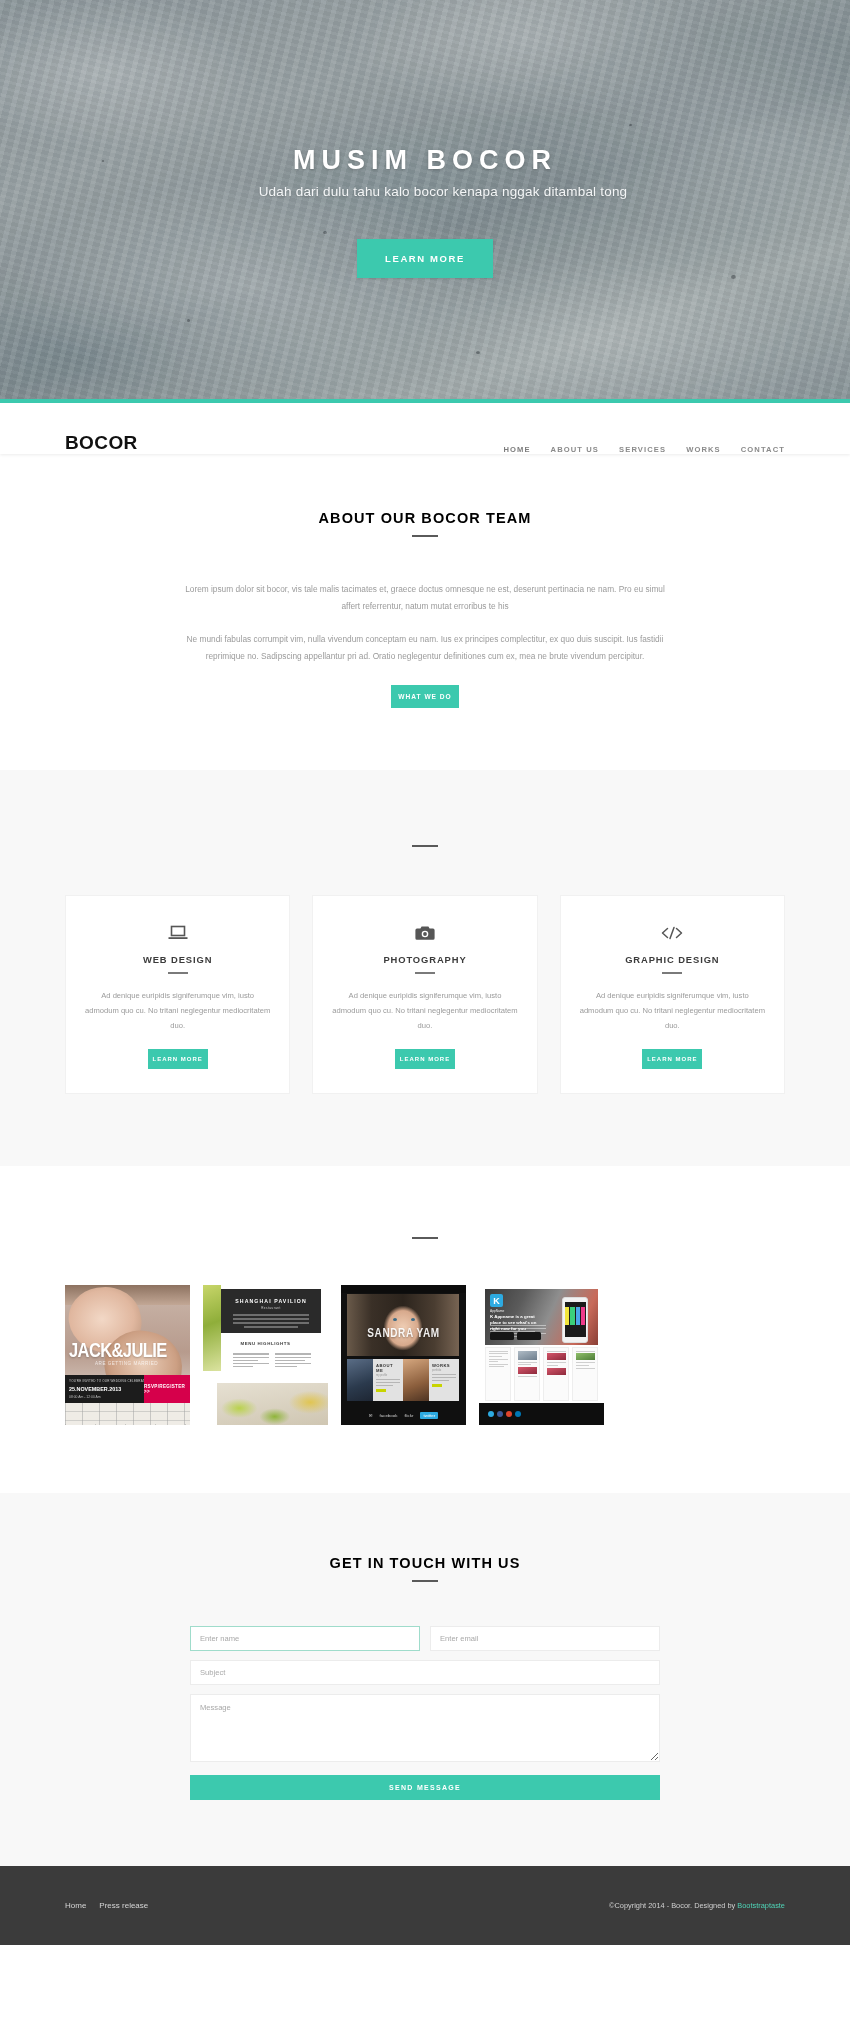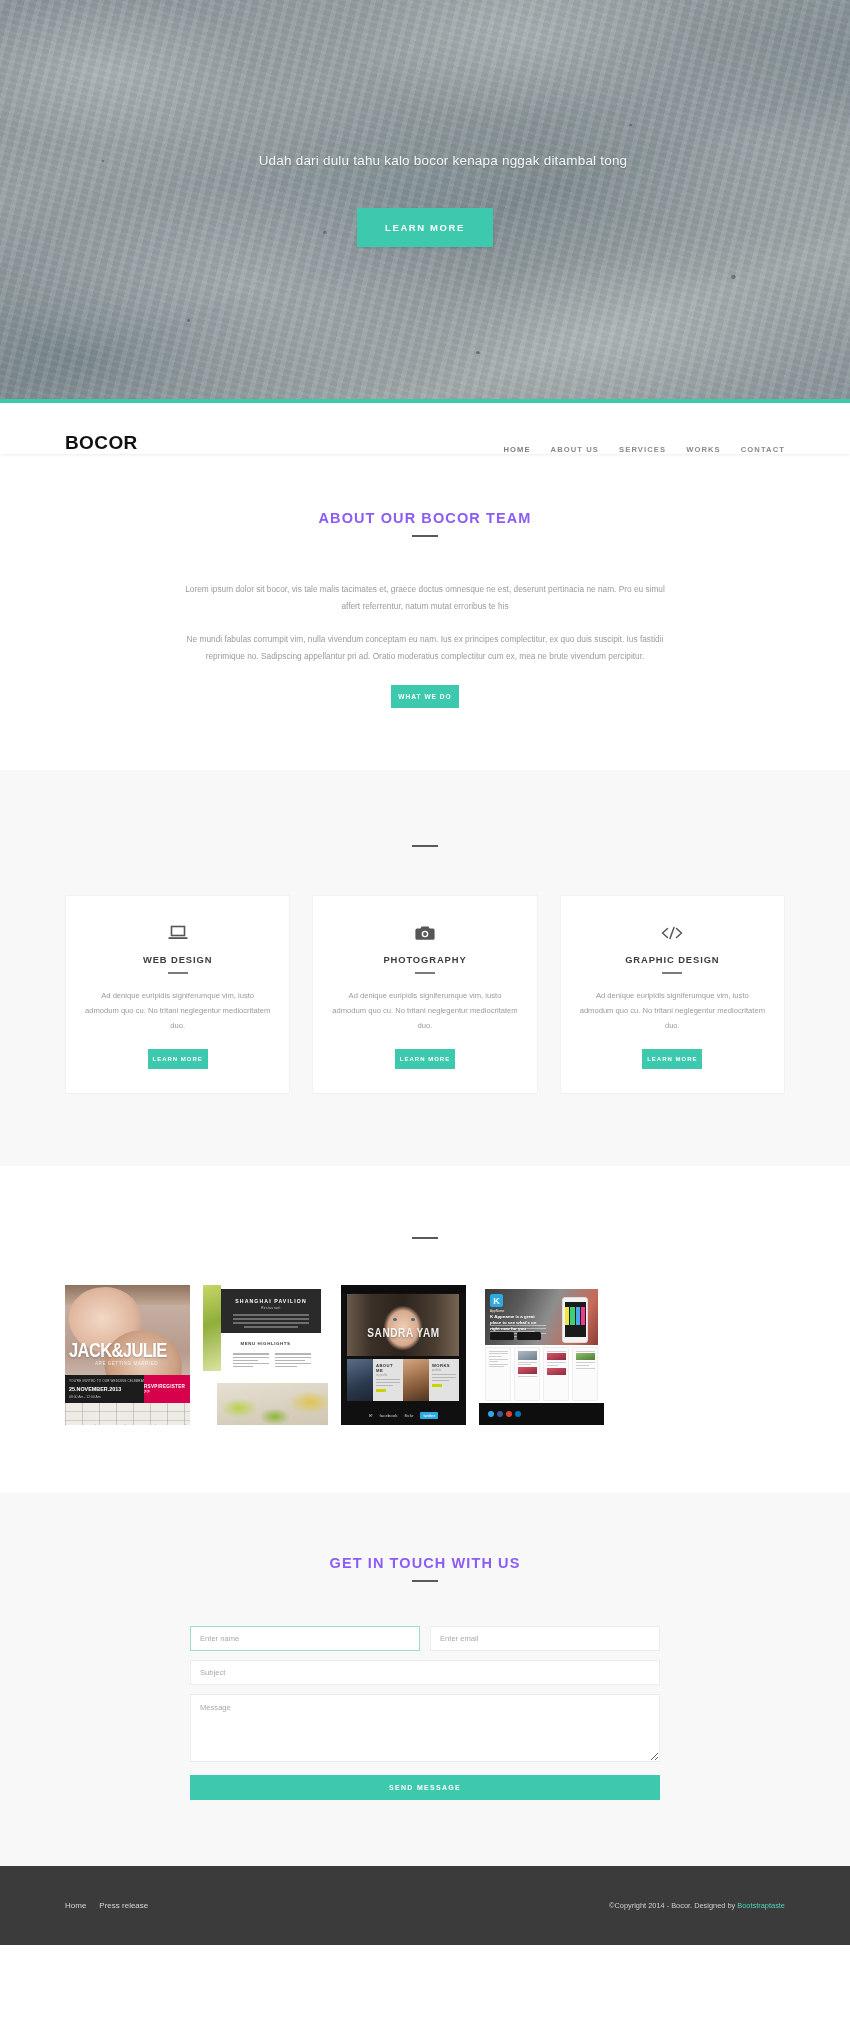--- a/index.html
+++ b/index.html
@@ -120,21 +120,21 @@
   .section { width: 100%; }
   .sec-white { background: #ffffff; }
   .sec-grey  { background: #f8f8f8; }
   .container { width: 720px; margin: 0 auto; }
 
   .sec-title {
     text-align: center;
     font-size: 14.5px;
     font-weight: 700;
     letter-spacing: 1.1px;
-    color: #8b5cf6;
+    color: #000000;
   }
   .sec-rule {
     width: 26px; height: 2px;
     background: #5a5a5a;
     margin: 9px auto 0;
   }
 
   
   .about { padding: 56px 0 62px; }
   .about p {
@@ -459,20 +459,21 @@
   <div class="hero-bg">
     <span class="hero-speck" style="left:38%;top:58%;width:4px;height:3px;"></span>
     <span class="hero-speck" style="left:74%;top:31%;width:3px;height:2px;"></span>
     <span class="hero-speck" style="left:86%;top:69%;width:5px;height:4px;"></span>
     <span class="hero-speck" style="left:22%;top:80%;width:3px;height:3px;"></span>
     <span class="hero-speck" style="left:56%;top:88%;width:4px;height:3px;"></span>
     <span class="hero-speck" style="left:12%;top:40%;width:2px;height:2px;"></span>
   </div>
   <div class="hero-overlay"></div>
   <div class="hero-inner">
+    <div class="hero-title">MUSIM BOCOR</div>
     <div class="hero-sub">Udah dari dulu tahu kalo bocor kenapa nggak ditambal tong</div>
     <button class="hero-btn">LEARN MORE</button>
   </div>
 </div>
 
 <div class="navwrap">
   <div class="nav">
     <div class="brand">BOCOR</div>
     <div class="menu">
       <a href="#">HOME</a>
@@ -482,21 +483,21 @@
       <a href="#">CONTACT</a>
     </div>
   </div>
 </div>
 
 <div class="section sec-white about">
   <div class="container">
     <div class="sec-title">ABOUT OUR BOCOR TEAM</div>
     <div class="sec-rule"></div>
     <p class="first">Lorem ipsum dolor sit bocor, vis tale malis tacimates et, graece doctus omnesque ne est, deserunt pertinacia ne nam. Pro eu simul affert referrentur, natum mutat erroribus te his</p>
-    <p class="second">Ne mundi fabulas corrumpit vim, nulla vivendum conceptam eu nam. Ius ex principes complectitur, ex quo duis suscipit. Ius fastidii reprimique no. Sadipscing appellantur pri ad. Oratio moderatius complectitur cum ex, mea ne brute vivendum percipitur.</p>
+    <p class="second">Ne mundi fabulas corrumpit vim, nulla vivendum conceptam eu nam. Ius ex principes complectitur, ex quo duis suscipit. Ius fastidii reprimique no. Sadipscing appellantur pri ad. Oratio neglegentur definitiones cum ex, mea ne brute vivendum percipitur.</p>
     <button class="btn-small">WHAT WE DO</button>
   </div>
 </div>
 
 <div class="section sec-grey services">
   <div class="container">
     <div class="sec-rule"></div>
     <div class="cards">
 
       <div class="card">

